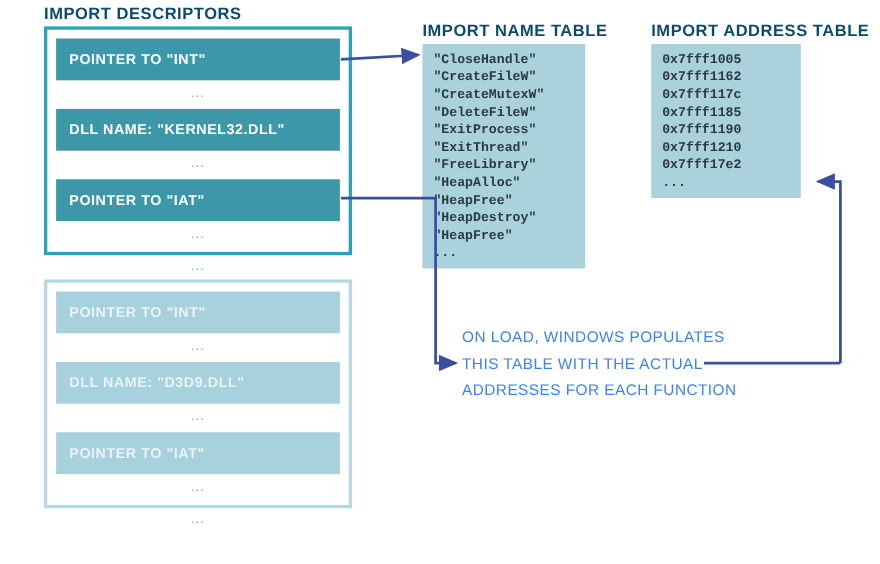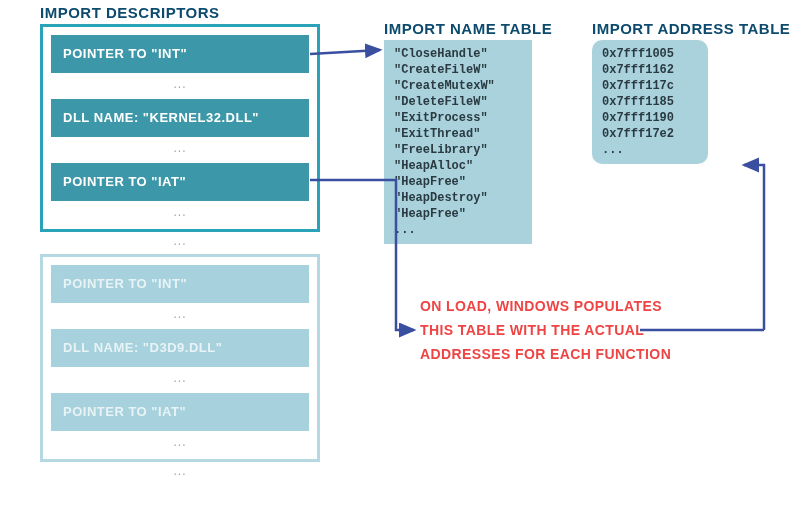--- a/index.html
+++ b/index.html
@@ -62,23 +62,23 @@
     padding: 6px 10px 6px 10px;
     font-family: "Courier New", monospace;
     font-size: 12px;
     line-height: 16px;
     color: #2a3a40;
     font-weight: bold;
   }
   .annotation {
     position: absolute;
     font-size: 14px;
-    font-weight: 700;
+    font-weight: 400;
     letter-spacing: 0.4px;
-    color: #ef4444;
+    color: #3b82f6;
     line-height: 24px;
     font-stretch: condensed;
   }
   svg.arrows {
     position: absolute;
     left: 0; top: 0;
     width: 800px; height: 513px;
     pointer-events: none;
   }
 </style>
@@ -117,26 +117,27 @@
     <div>"ExitProcess"</div>
     <div>"ExitThread"</div>
     <div>"FreeLibrary"</div>
     <div>"HeapAlloc"</div>
     <div>"HeapFree"</div>
     <div>"HeapDestroy"</div>
     <div>"HeapFree"</div>
     <div>...</div>
   </div>
 
-<div class="table-box" style="left:592px; top:40px; width:116px;border-radius:10px;" id="iat-box">
+<div class="table-box" style="left:592px; top:40px; width:136px;" id="iat-box">
     <div>0x7fff1005</div>
     <div>0x7fff1162</div>
     <div>0x7fff117c</div>
     <div>0x7fff1185</div>
     <div>0x7fff1190</div>
+    <div>0x7fff1210</div>
     <div>0x7fff17e2</div>
     <div>...</div>
   </div>
 
 <div class="annotation" style="left:420px; top:294px;">
   <div>ON LOAD, WINDOWS POPULATES</div>
   <div>THIS TABLE WITH THE ACTUAL</div>
   <div>ADDRESSES FOR EACH FUNCTION</div>
 </div>
 

